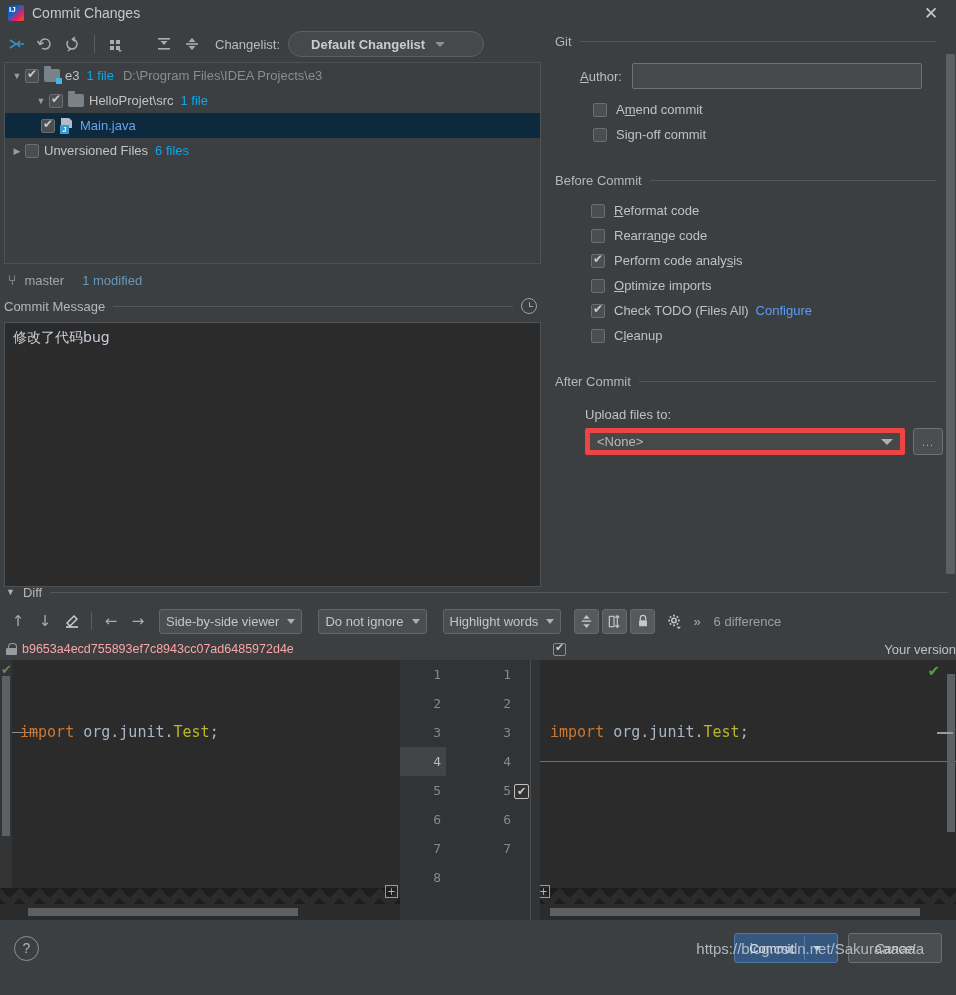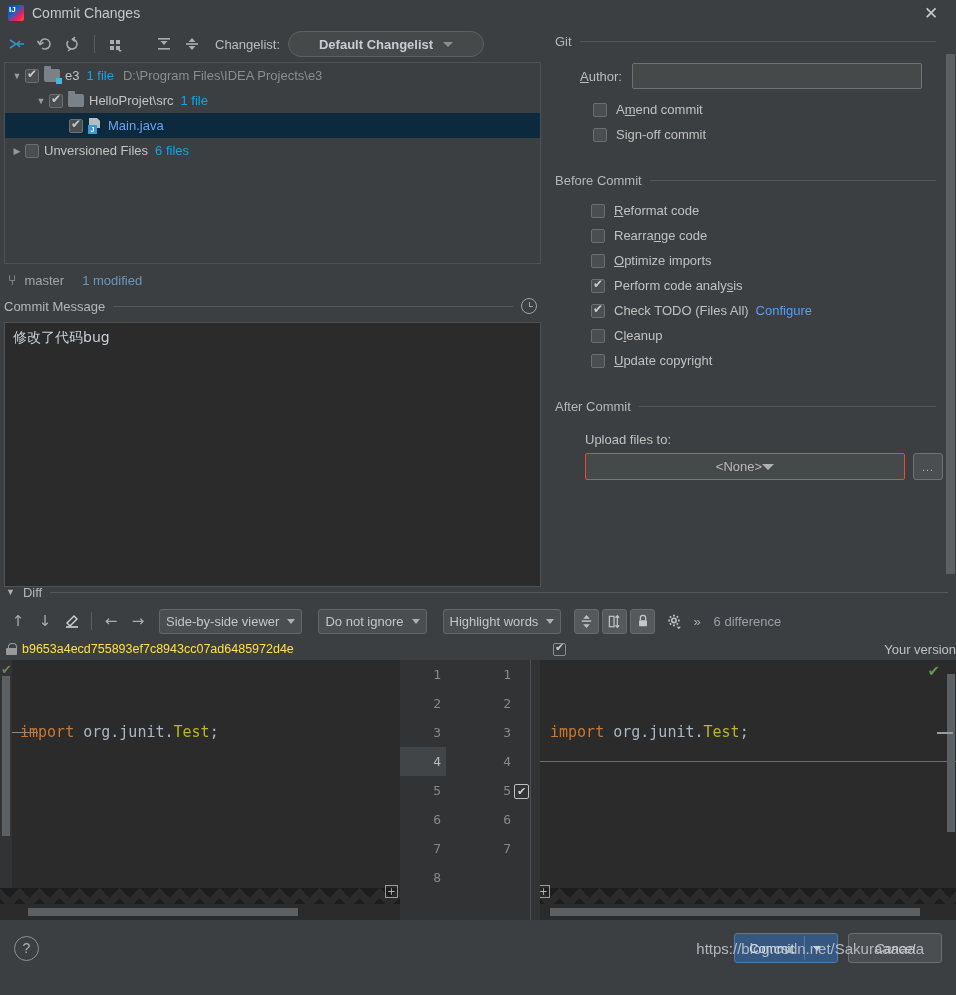--- a/index.html
+++ b/index.html
@@ -54,21 +54,21 @@
     width: 26px; height: 26px; display: flex;
     align-items: center; justify-content: center;
     cursor: pointer; border-radius: 3px;
   }
   .tb-sep { width: 1px; height: 18px; background: #5a5d5f; margin: 0 6px; }
   .tb-label { color: #bbb; margin-left: 8px; margin-right: 6px; font-size: 13px; }
   .combo {
     height: 26px; background: #45494a; border: 1px solid #5e6060;
     border-radius: 13px; display: flex; align-items: center;
     padding: 0 22px; cursor: pointer; min-width: 196px;
-    justify-content: center;
+    justify-content: flex-start;
   }
   .combo .val { color: #c8cdd3; font-weight: bold; font-size: 13px; }
   .combo .arrow {
     width: 0; height: 0; border-left: 5px solid transparent;
     border-right: 5px solid transparent; border-top: 5px solid #8a8f91;
     margin-left: 10px;
   }
 
   
   .tree {
@@ -192,22 +192,22 @@
     font-size: 12px; color: #c7c9ca;
     font-family: "DejaVu Sans", sans-serif;
   }
   .chk-row .ctext { color: #c0c0c0; }
   .chk-row .ctext u { text-decoration: underline; }
   .link { color: #589df6; margin-left: 7px; cursor: pointer; }
   .sub-lbl { margin: 18px 0 6px 30px; color: #c0c0c0; }
   .upload-row { display: flex; align-items: center; margin-left: 30px; gap: 8px; }
   .upload-combo {
     width: 320px; height: 27px; background: #45494a;
-    border: 1px solid #ef4444; border-radius: 2px;
-    display: flex; align-items: center; justify-content: center;
+    border: 5px solid #ef4444; border-radius: 2px;
+    display: flex; align-items: center; justify-content: space-between;
     padding: 0 7px; cursor: pointer;
   }
   .upload-combo .val { color: #b9b9b9; }
   .dots-btn {
     width: 30px; height: 27px; background: #4a4e50;
     border: 1px solid #6e7274; border-radius: 3px;
     color: #b0b0b0; display: flex; align-items: center;
     justify-content: center; cursor: pointer; font-size: 11px; letter-spacing: 1px;
   }
   .rp-scroll {
@@ -264,21 +264,21 @@
   }
   .lock-ic::before {
     content: ""; position: absolute; left: 2px; top: 0;
     width: 7px; height: 6px; border: 1.6px solid #9a9a9a;
     border-bottom: none; border-radius: 4px 4px 0 0;
   }
   .lock-ic::after {
     content: ""; position: absolute; left: 0; top: 5px;
     width: 11px; height: 7px; background: #9a9a9a; border-radius: 1px;
   }
-  .rev-hash { color: #fde047; font-size: 12.5px; }
+  .rev-hash { color: #fca5a5; font-size: 12.5px; }
   .your-ver { color: #c0c0c0; }
   .mini-cb {
     width: 13px; height: 13px; border: 1px solid #8b8f91;
     border-radius: 2px; background: #3c3f41; position: relative; flex: 0 0 13px;
   }
   .mini-cb::after {
     content: "✔"; position: absolute; left: 1px; top: -3px;
     font-size: 11px; color: #c7c9ca; font-family: "DejaVu Sans", sans-serif;
   }
 
@@ -489,21 +489,21 @@
       </div>
 
       <div class="tree-row" style="padding-left:28px">
         <span class="twisty">▼</span>
         <span class="cb checked"></span>
         <span class="folder-ic"></span>
         <span class="tr-name">HelloProjet\src</span>
         <span class="tr-dim">1 file</span>
       </div>
 
-      <div class="tree-row selected" style="padding-left:64px">
+      <div class="tree-row selected" style="padding-left:36px">
         <span class="cb checked"></span>
         <span class="java-ic"></span>
         <span class="tr-name sel">Main.java</span>
       </div>
 
       <div class="tree-row">
         <span class="twisty">▶</span>
         <span class="cb"></span>
         <span class="tr-name">Unversioned Files</span>
         <span class="tr-dim">6 files</span>
@@ -560,39 +560,35 @@
     <div style="margin-top:10px">
       <div class="chk-row" style="margin-left:36px">
         <span class="chk"></span>
         <span class="ctext"><u>R</u>eformat code</span>
       </div>
       <div class="chk-row" style="margin-left:36px">
         <span class="chk"></span>
         <span class="ctext">Rearra<u>n</u>ge code</span>
       </div>
       <div class="chk-row" style="margin-left:36px">
+        <span class="chk checked"></span>
+        <span class="ctext">Perform code analy<u>s</u>is</span>
+      </div>
+      <div class="chk-row" style="margin-left:36px">
         <span class="chk"></span>
         <span class="ctext"><u>O</u>ptimize imports</span>
-      </div>
-      <div class="chk-row" style="margin-left:36px">
-        <span class="chk checked"></span>
-        <span class="ctext">Perform code analy<u>s</u>is</span>
       </div>
       <div class="chk-row" style="margin-left:36px">
         <span class="chk checked"></span>
         <span class="ctext">Check TODO (Files All)</span>
         <span class="link">Configure</span>
       </div>
       <div class="chk-row" style="margin-left:36px">
         <span class="chk"></span>
         <span class="ctext">C<u>l</u>eanup</span>
-      </div>
-      <div class="chk-row" style="margin-left:36px">
-        <span class="chk"></span>
-        <span class="ctext"><u>U</u>pdate copyright</span>
       </div>
     </div>
 
     <div class="rp-sect" style="margin-top:26px">
       <span class="lbl">After Commit</span>
       <span class="rule"></span>
     </div>
 
     <div class="sub-lbl">Upload files to:</div>
     <div class="upload-row">

